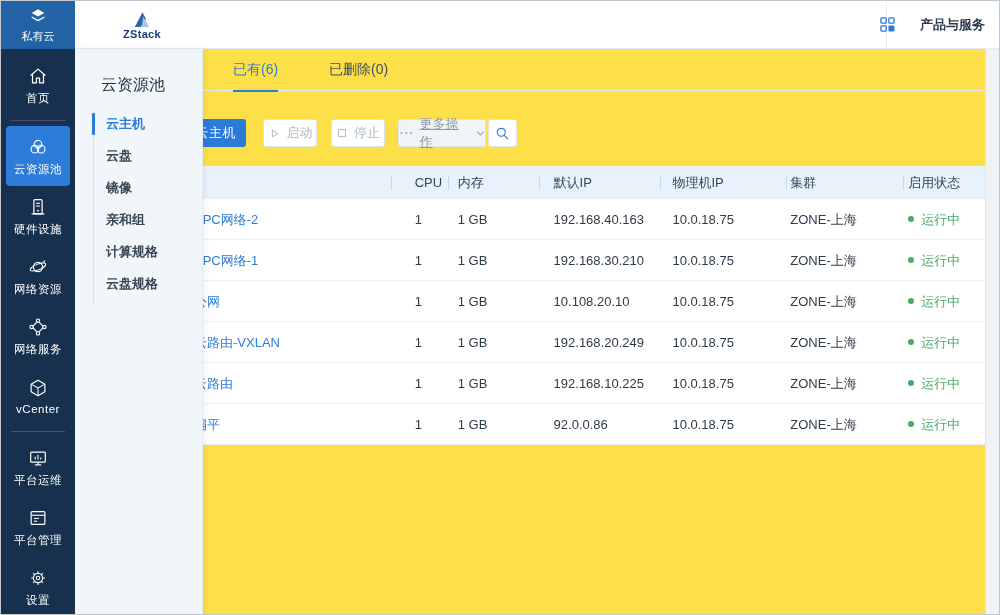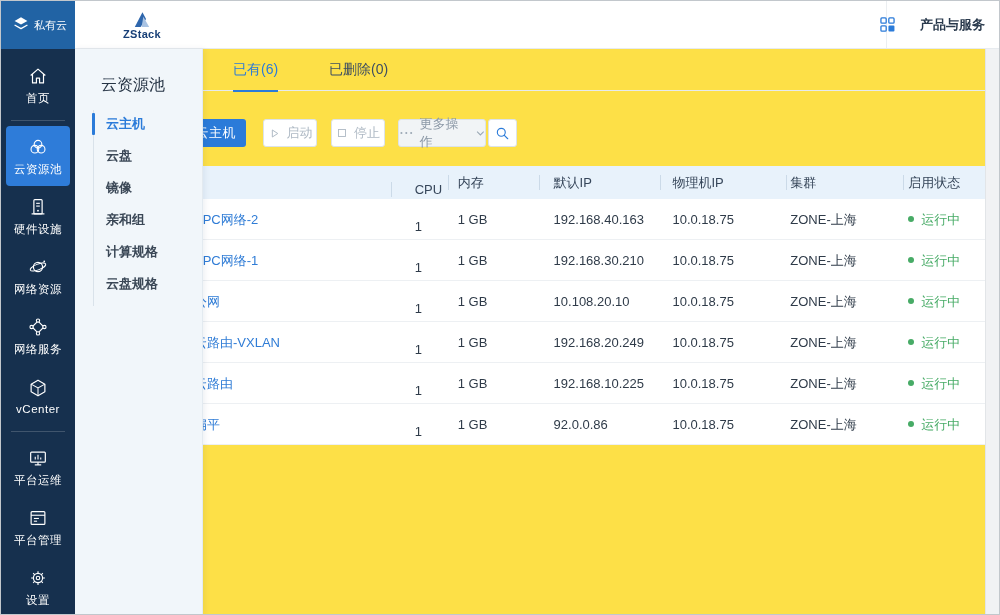--- a/index.html
+++ b/index.html
@@ -6,21 +6,21 @@
   html,body { background:#e9e9e9; }
   body { font-family: "Liberation Sans", "DejaVu Sans", sans-serif; }
   .app {
     position: relative; width: 1000px; height: 615px;
     background:#fff; border:1px solid #c2c7cc; overflow:hidden;
   }
 
   
   .main-sidebar{ position:absolute; left:0; top:0; width:74px; height:100%;
     background:#16304E; z-index:10; }
-  .brand{ height:48px; background:#2163A4; display:flex; 
+  .brand{ height:48px; background:#2163A4; display:flex; flex-direction:column;
     align-items:center; justify-content:center; gap:1px; cursor:pointer; }
   .brand-label{ color:#fff; font-size:11px; }
   .nav{ padding-top:6px; }
   .nav-item{ height:60px; display:flex; flex-direction:column; align-items:center;
     justify-content:center; gap:4px; color:#fff; cursor:pointer; }
   .nav-item .nav-label{ font-size:11.5px; letter-spacing:.5px; }
   .nav-item.active{ margin:0 5px; border-radius:4px; background:#2E7CD9; }
   .nav-divider{ height:1px; background:rgba(255,255,255,.18); margin:5px 10px; }
 
   
@@ -62,33 +62,33 @@
   .tab-deleted{ left:254px; }
 
   .toolbar{ position:absolute; left:0; right:0; top:70px; height:28px; }
   .btn{ position:absolute; top:0; height:28px; border-radius:3px; font-size:13px;
     display:flex; align-items:center; justify-content:center; gap:6px; cursor:pointer;
     background:#fff; border:1px solid #DCE3E9; color:#AEB9C4; }
   .btn-create{ left:67px; width:104px; background:#2B7BD9; border:none; color:#fff;
     justify-content:flex-end; padding-right:10px; letter-spacing:.5px; }
   .btn-start{ left:188px; width:54px; }
   .btn-stop { left:256px; width:54px; }
-  .btn-more { left:323px; width:88px; background:#F1F4F6; color:#8B98A6; }
+  .btn-more { left:323px; width:88px; background:#F1F4F6; color:#8B98A6;text-decoration:underline; }
   .btn-search{ left:413px; width:29px; }
 
   
   .table{ position:absolute; left:0; right:0; top:117px; font-size:13px; }
   .trow{ display:flex; }
   .thead{ height:33px; line-height:33px; background:#E8F2FB; color:#36465A; }
   .tbody-row{ height:41px; line-height:41px; color:#2F3B49; border-bottom:1px solid #EDF0F3; background:#fff; }
   .cell{ white-space:nowrap; overflow:visible; position:relative; }
   .thead .cell + .cell::before{ content:''; position:absolute; left:0; top:9px;
     height:15px; width:1px; background:#CBDAE8; }
   .c-name   { width:316px; padding-left:119px; }
-  .c-cpu    { width:57px;  padding-left:24px;margin-top:7px; }
+  .c-cpu    { width:57px;  padding-left:24px; }
   .c-mem    { width:91px;  padding-left:10px; }
   .c-dip    { width:122px; padding-left:15px; }
   .c-pip    { width:126px; padding-left:12px; }
   .c-cluster{ width:117px; padding-left:4px;  }
   .c-status { width:82px;  padding-left:5px; display:flex; align-items:center; }
   .vm-link{ color:#2F7CD6; text-decoration:none; cursor:pointer; }
   .status-dot{ width:6px; height:6px; border-radius:50%; background:#47AB66;
     display:inline-block; margin-right:7px; flex:0 0 auto; }
   .status-text{ color:#47AB66; }
 

